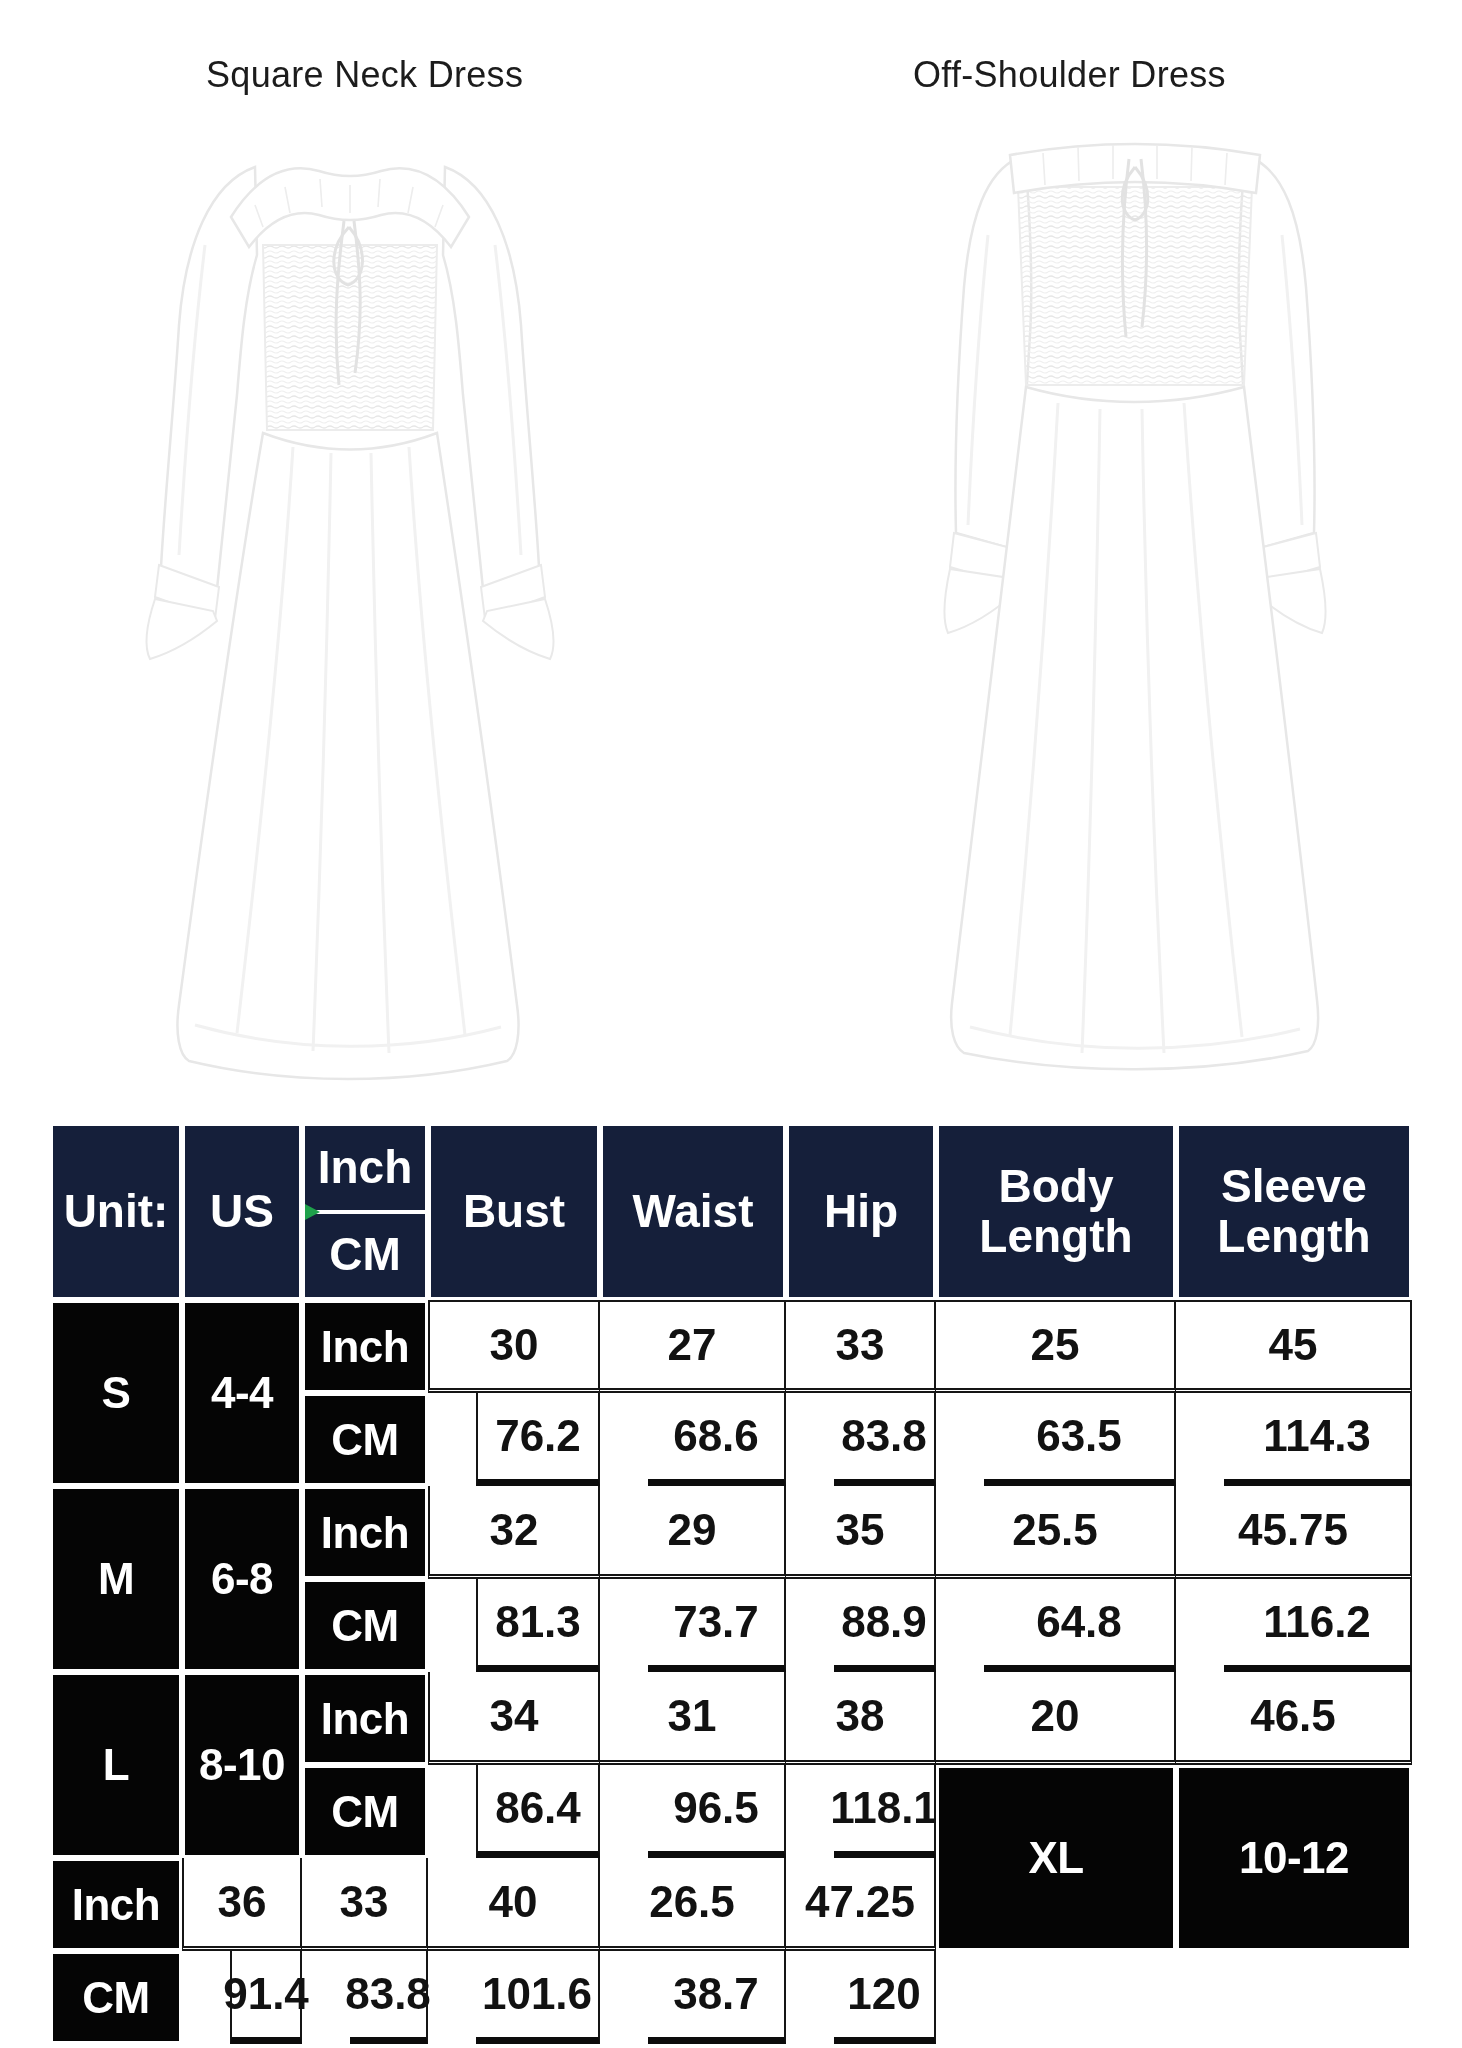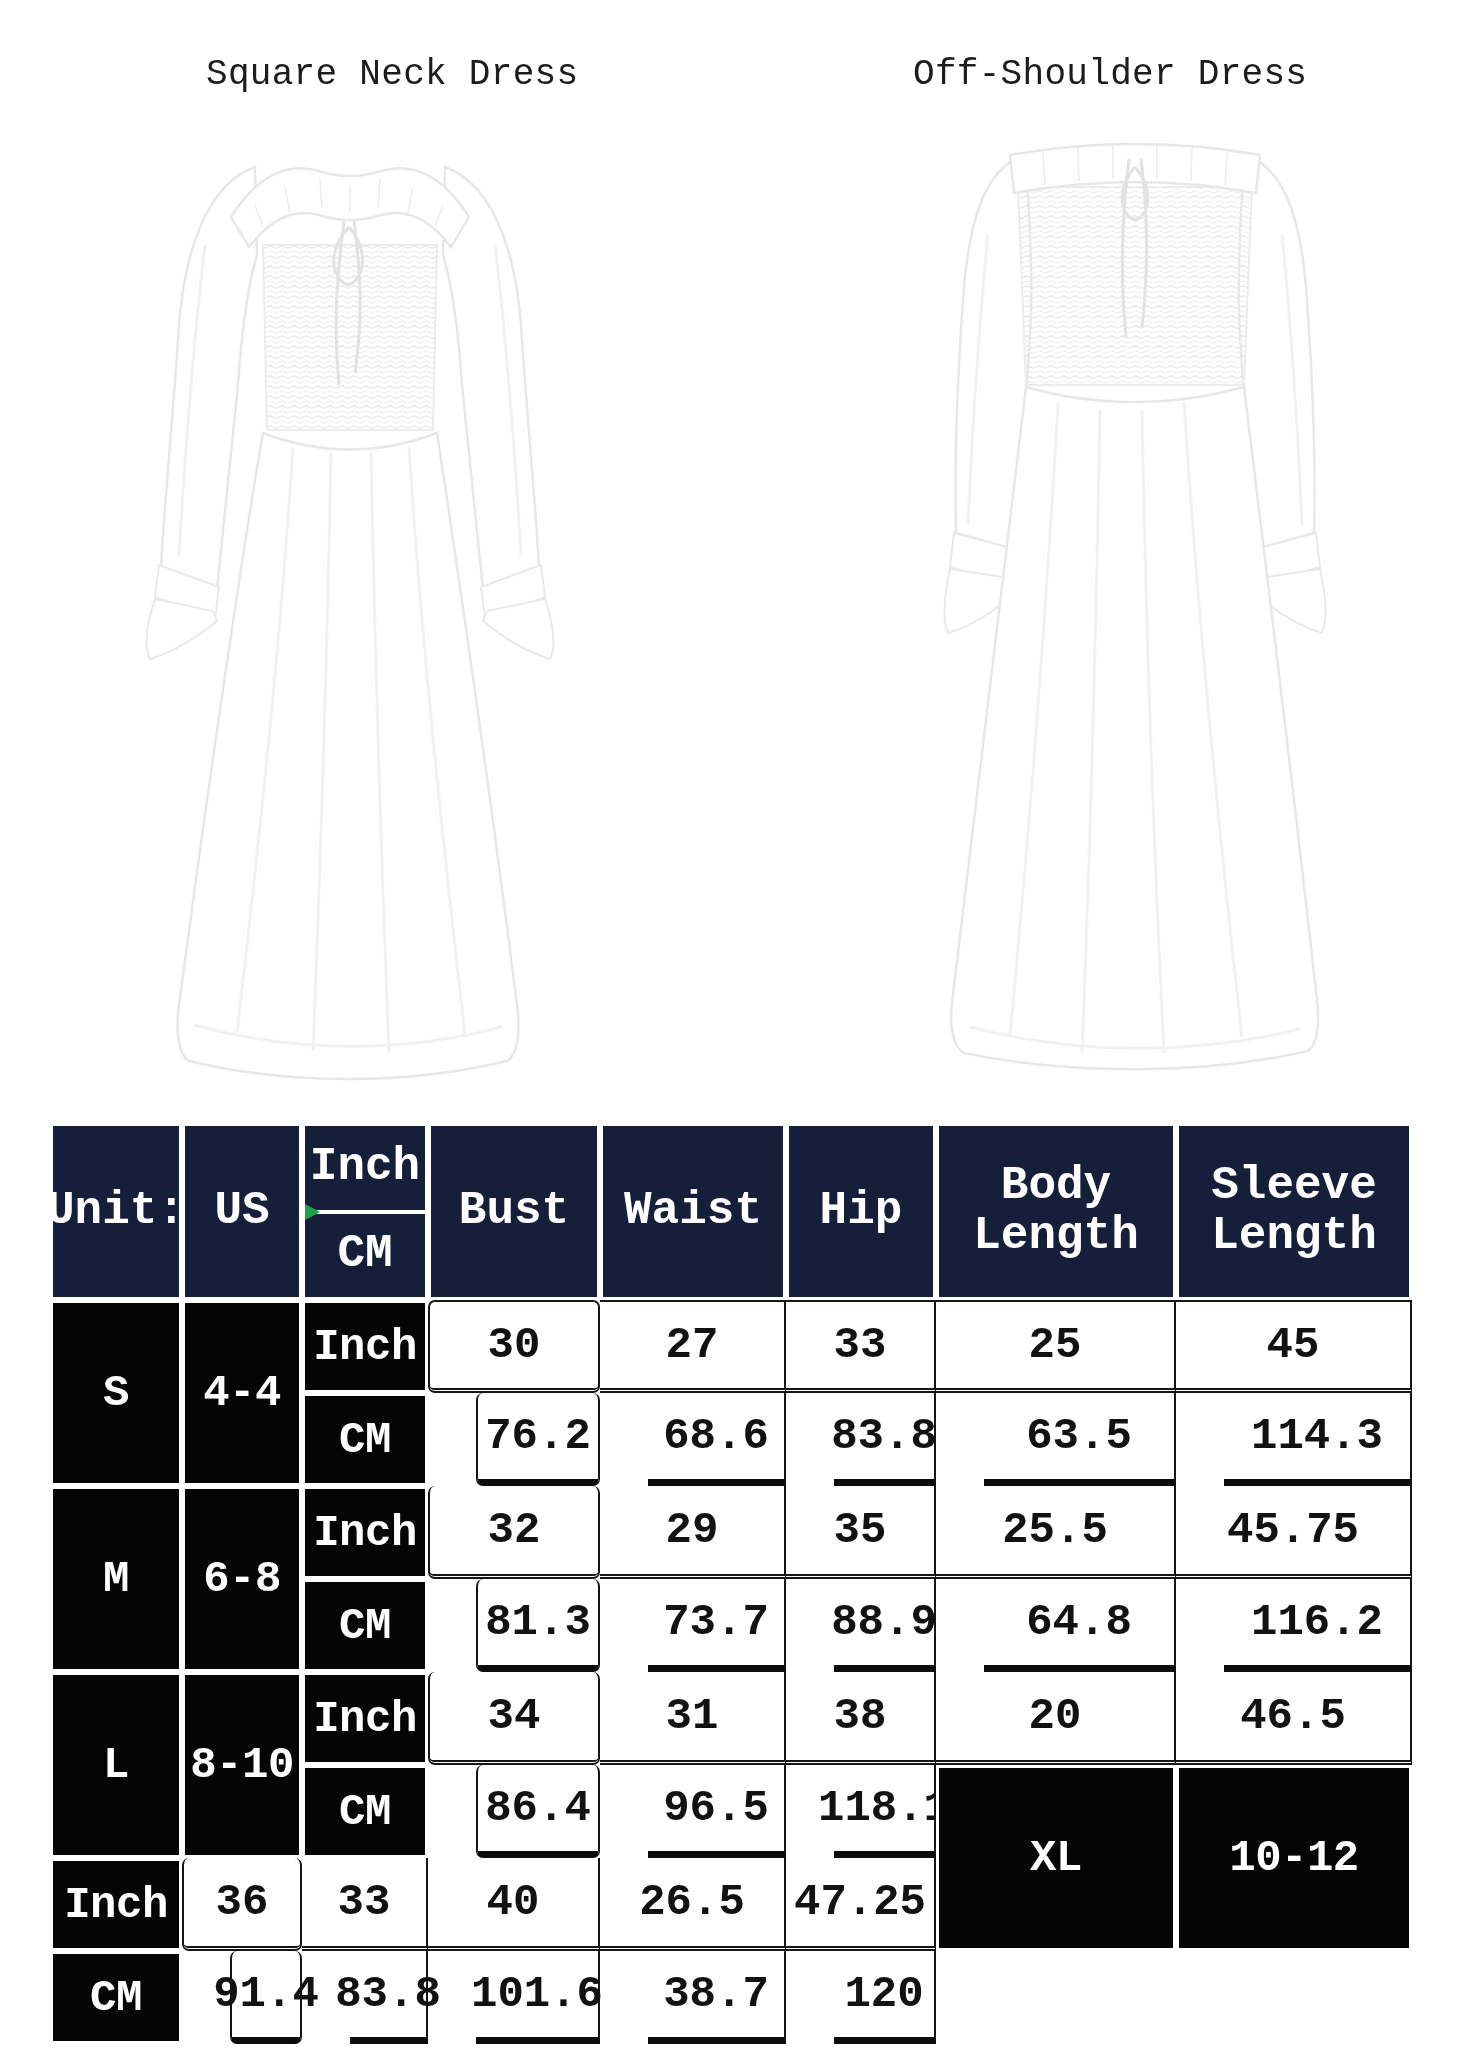--- a/index.html
+++ b/index.html
@@ -1,18 +1,18 @@
 <!DOCTYPE html>
 <html style="--header-bg: #151f3a; --label-bg: #050505; --marker-green: #1fa14b; --value-text: #121212;"><head>
 <meta charset="utf-8">
 <style>
   html,body { margin:0; padding:0; background:#ffffff; }
   .canvas {
     position:relative; width:1462px; height:2048px; background:#ffffff;
-    font-family:Liberation Mono, monospace; overflow:hidden;
+    font-family:Liberation Sans, sans-serif; overflow:hidden;
   }
 
   
   .product-label {
     position:absolute; top:54px; font-size:36px; color:#1c1c1c;
     letter-spacing:0.3px; white-space:nowrap;
   }
   .label-left  { left:206px; }
   .label-right { left:913px; }
 
@@ -49,21 +49,21 @@
     display:flex; align-items:center; justify-content:center; text-align:center;
     letter-spacing:-0.5px;
   }
   .span2 { grid-row:span 2; }
   .vcell {
     background:#ffffff; color:var(--value-text, #121212);
     font-weight:bold; font-size:44px;
     display:flex; align-items:center; justify-content:center;
     border-right:2px solid #151515;
   }
-  .v-left { border-left:2px solid #151515;border-radius:7px; }
+  .v-left { border-left:2px solid #151515; }
   .bt { border-top:2px solid #151515; }
   .bd { border-bottom:5px double #151515; }  
   .bs { border-bottom:7px solid #0c0c0c;margin-left:48px; }   
 
   
   .o  { fill:#ffffff; stroke:#e7e7e7; stroke-width:2.5; }
   .o2 { fill:#ffffff; stroke:#e9e9e9; stroke-width:2; }
   .fold { fill:none; stroke:#f1f1f1; stroke-width:3; }
   .tie  { fill:none; stroke:#e2e2e2; stroke-width:3; }
   .tick { stroke:#ededed; stroke-width:1.6; }

